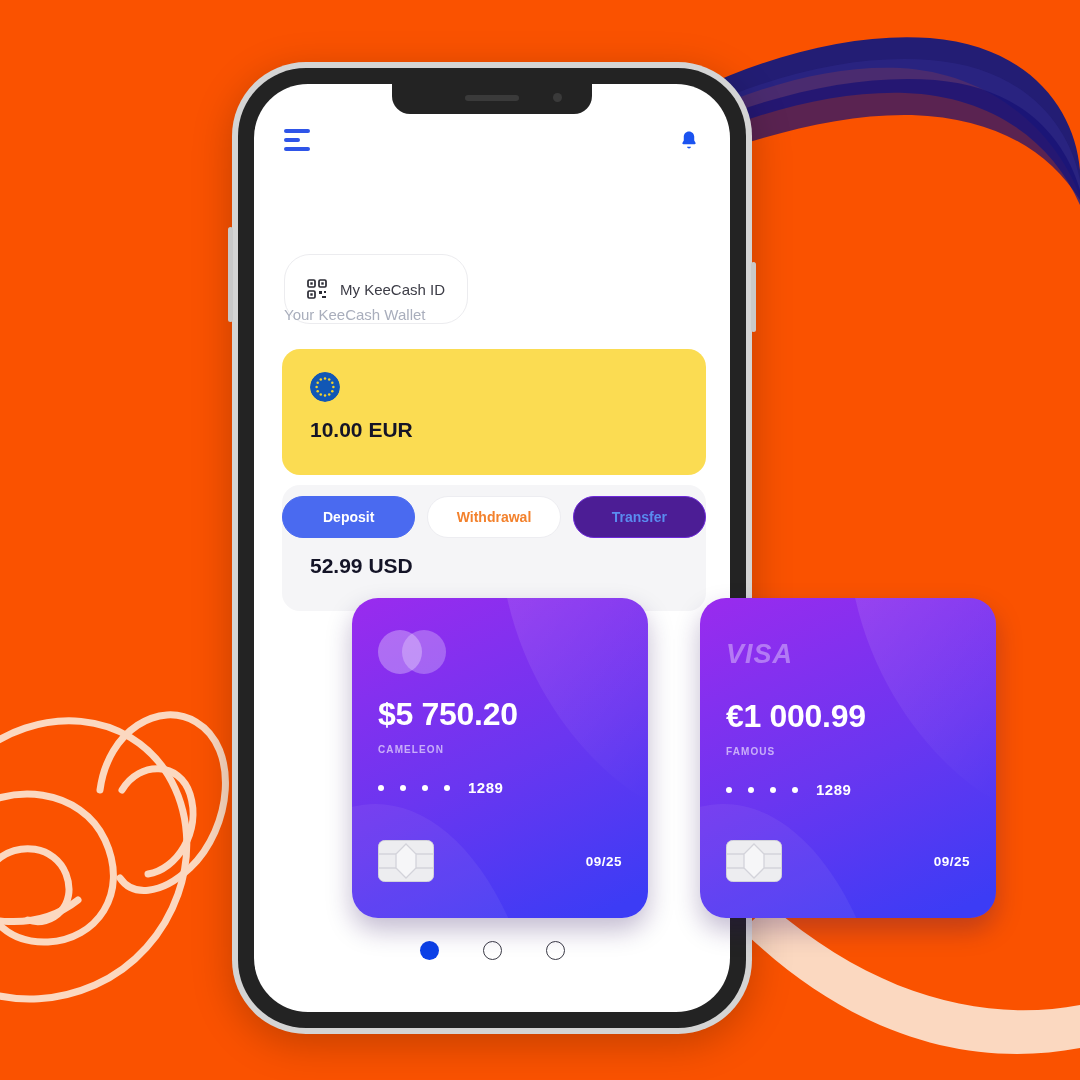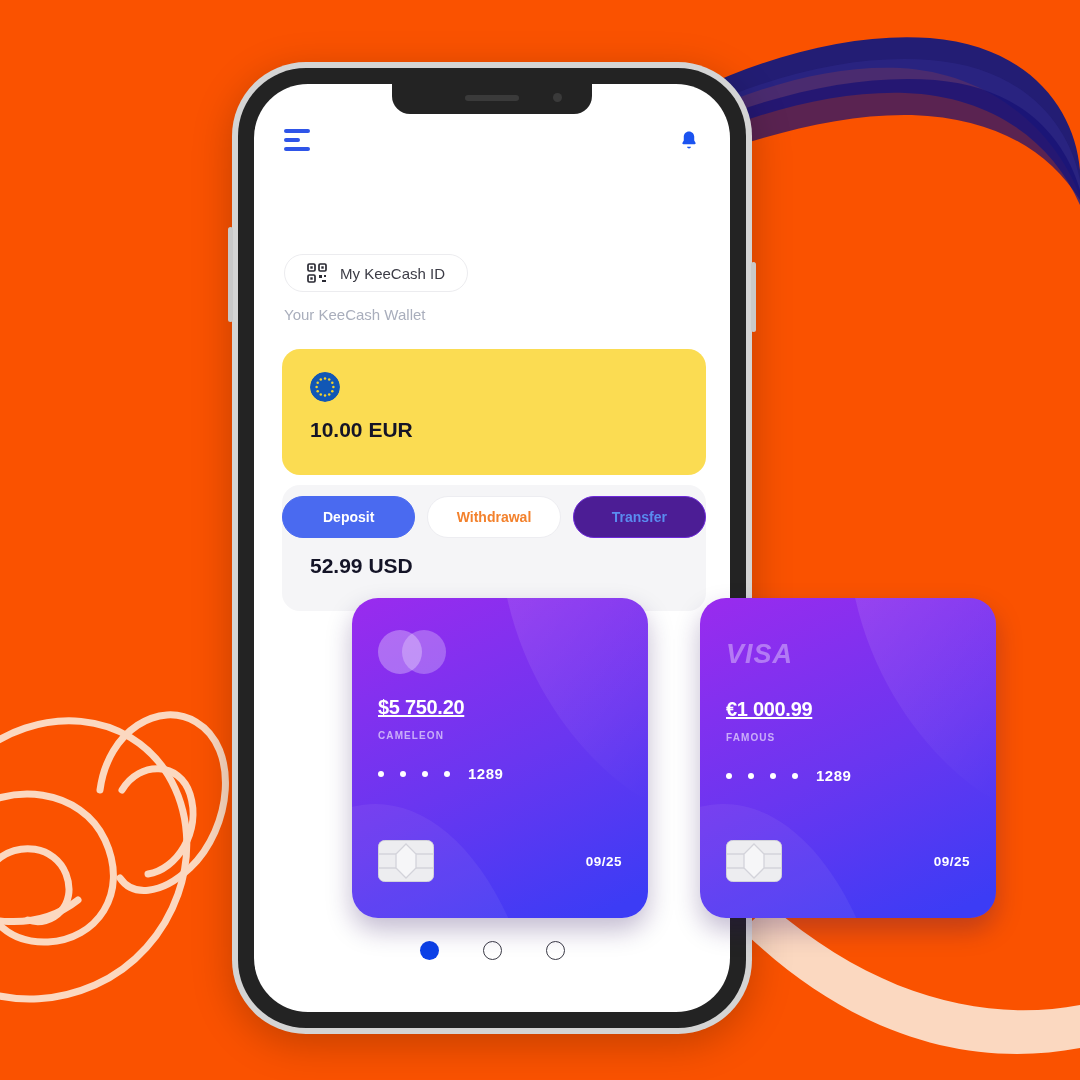--- a/index.html
+++ b/index.html
@@ -75,21 +75,21 @@
   .h-title{
     font-size:34px;font-weight:bold;color:#1B1B2A;letter-spacing:-.5px;margin:0;
     line-height:1.05;
   }
   .h-sub{
     position:absolute;top:222px;left:30px;
     font-size:15px;color:#A9AEBC;font-weight:500;z-index:4;
   }
   .kee-id{
     display:flex;align-items:center;gap:13px;
-    padding:8px 22px;border-radius:26px;border:1px solid #ECECEF;
+    padding:24px 22px;border-radius:26px;border:1px solid #ECECEF;
     background:#fff;cursor:pointer;
   }
   .kee-id span{font-size:15px;color:#3C3C46;}
   .qr{width:20px;height:20px;}
 
   .wallets{
     position:absolute;top:265px;left:28px;right:24px;
     display:flex;gap:10px;z-index:3;flex-direction:column;
   }
   .wallet{
@@ -139,21 +139,21 @@
   .cc-inner{position:absolute;inset:0;padding:28px 26px;box-sizing:border-box;}
   .mc-logo{position:relative;width:76px;height:44px;margin-top:4px;}
   .mc-logo i{position:absolute;top:0;width:44px;height:44px;border-radius:50%;
              background:rgba(255,255,255,.30);}
   .mc-logo i.a{left:0;}
   .mc-logo i.b{left:24px;background:rgba(255,255,255,.26);}
   .visa-logo{
     font-size:27px;font-weight:bold;font-style:italic;letter-spacing:1px;
     color:rgba(255,255,255,.36);margin-top:6px;height:44px;line-height:44px;
   }
-  .cc-amt{margin-top:22px;font-size:20px;font-weight:bold;letter-spacing:-.3px;text-decoration:underline;}
+  .cc-amt{margin-top:22px;font-size:32px;font-weight:bold;letter-spacing:-.3px;}
   .cc-owner{margin-top:11px;font-size:10px;font-weight:bold;letter-spacing:1.1px;
             color:rgba(255,255,255,.60);}
   .cc-num{margin-top:24px;display:flex;align-items:center;gap:18px;}
   .cc-dots{display:flex;gap:16px;}
   .cc-dots b{width:6px;height:6px;border-radius:50%;background:#fff;display:block;}
   .cc-last{font-size:15px;font-weight:bold;letter-spacing:.5px;}
   .cc-foot{position:absolute;left:26px;right:26px;bottom:36px;
            display:flex;align-items:center;justify-content:space-between;}
   .chip{width:56px;height:42px;border-radius:7px;}
   .cc-exp{font-size:13.5px;font-weight:bold;letter-spacing:.5px;}

